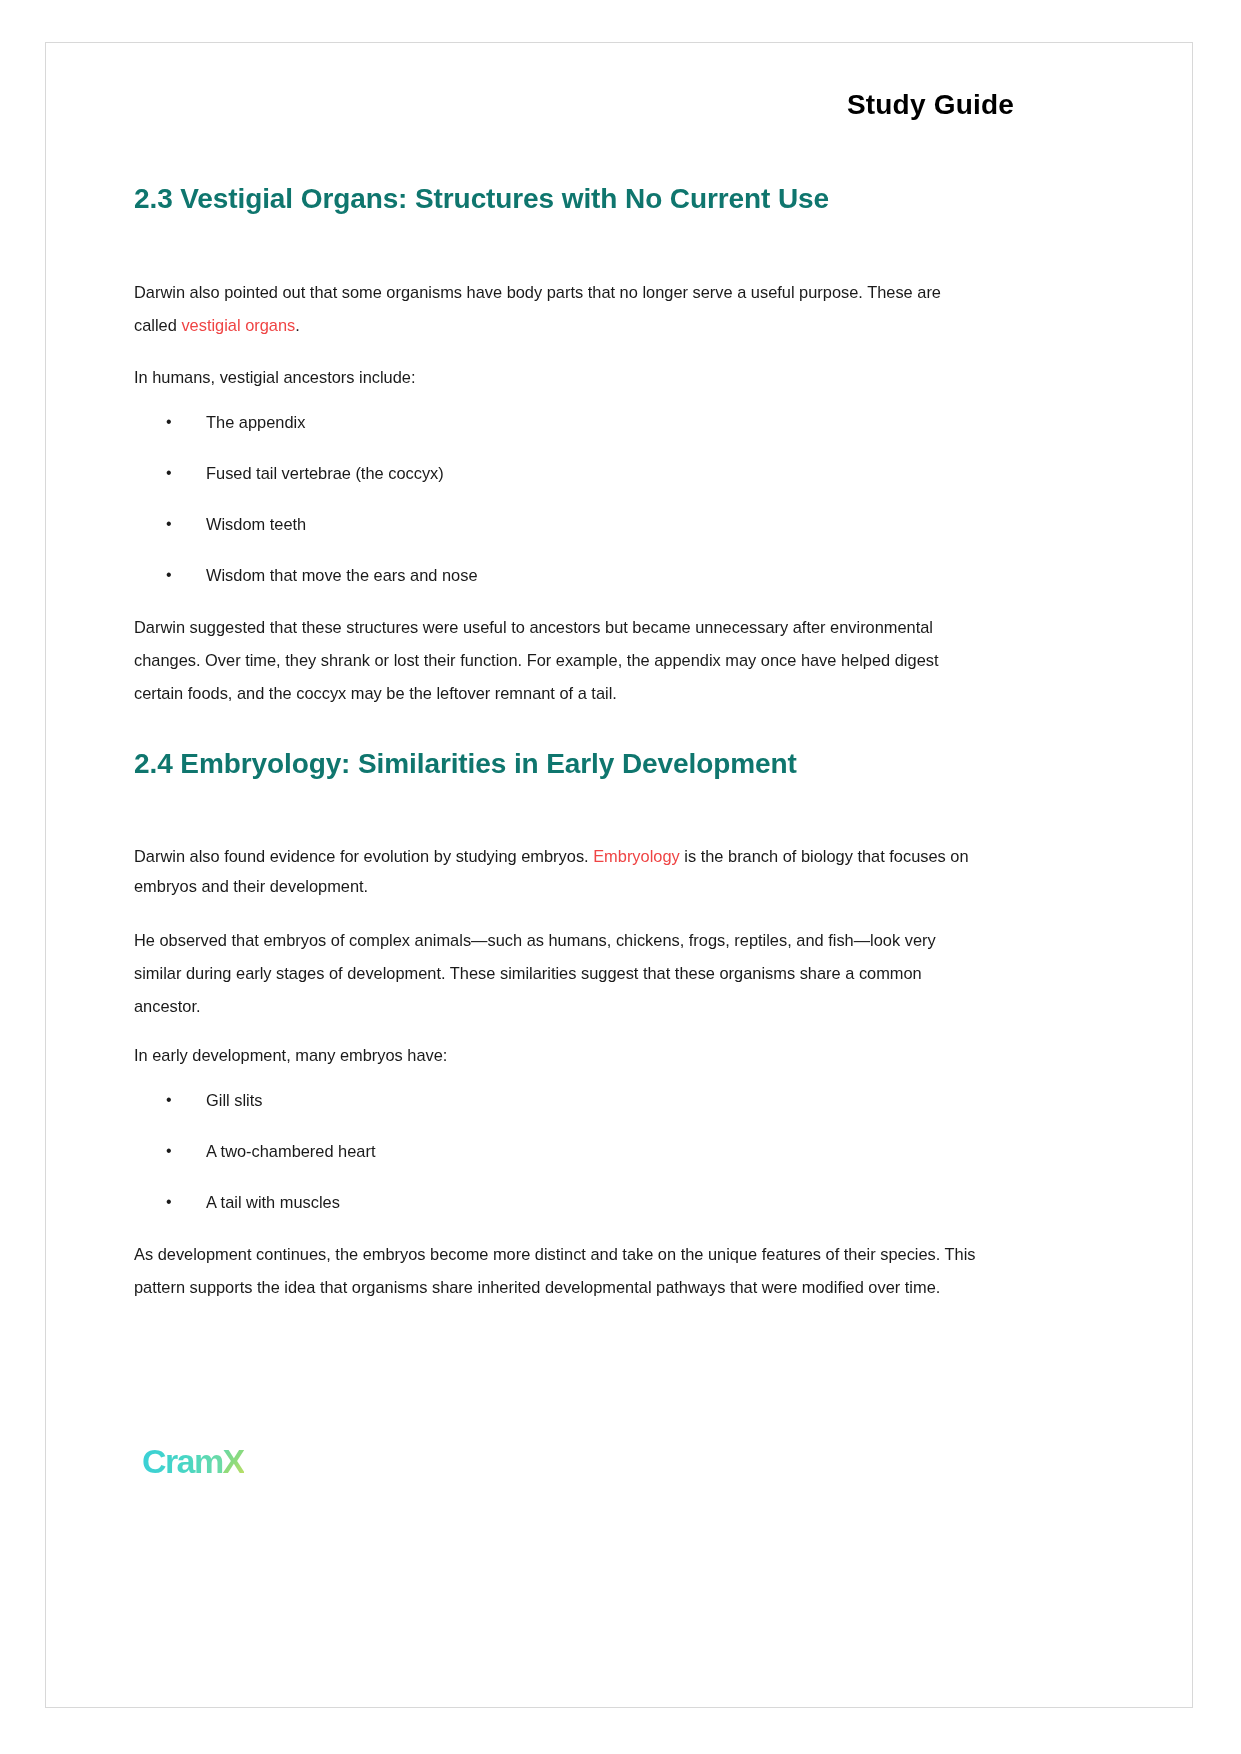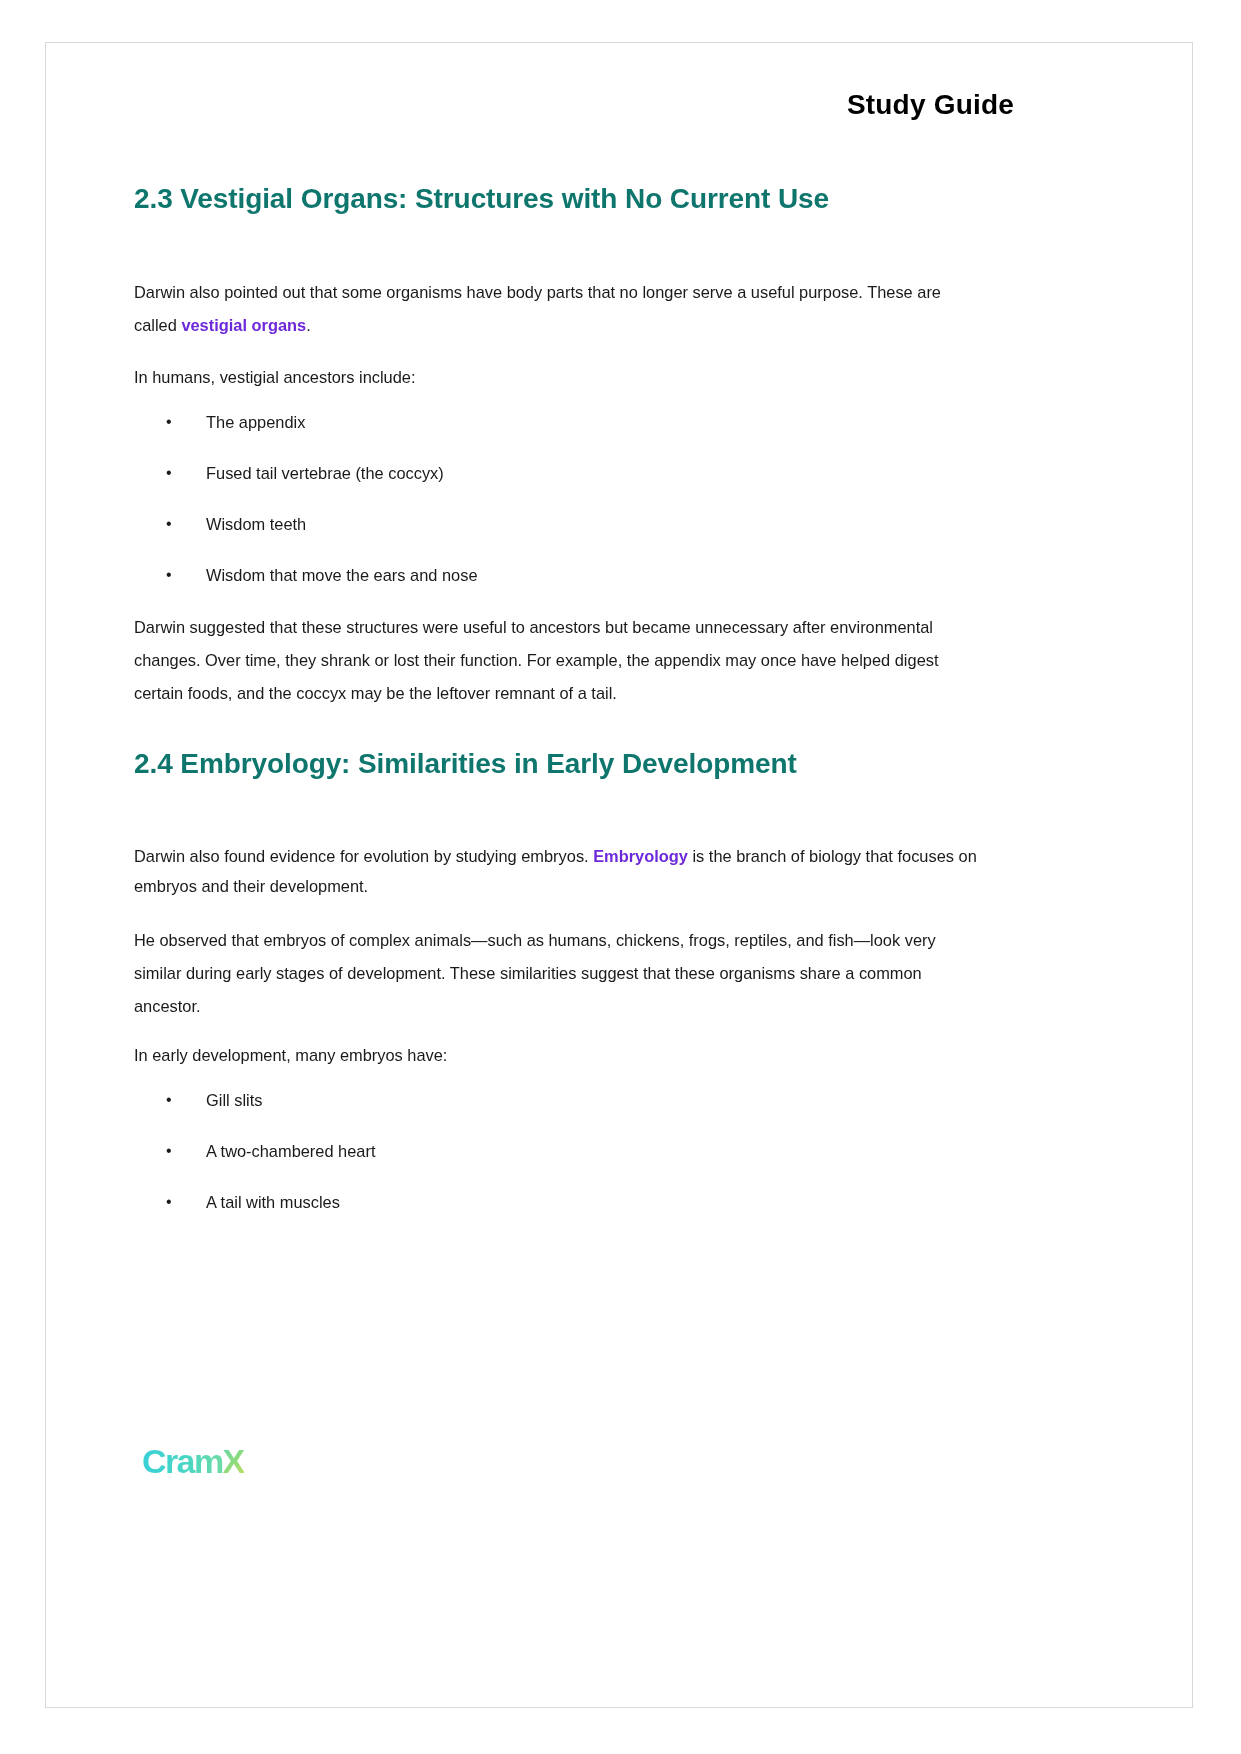--- a/index.html
+++ b/index.html
@@ -68,21 +68,21 @@
     position: absolute;
     left: 0;
     width: 838px;
     font-size: 16.4px;
     color: #1a1a1a;
     line-height: 33px;
     text-align: left;
     z-index: 3;
   }
   .para.tight { line-height: 30px; }
-  .para b { font-weight: bold; color: #6d28d9; }
+  .para b { font-weight: normal; color: #ef4444; }
 
   #p1 { top: 233px; }
   #p2 { top: 318px; }
   #p3 { top: 568px; }
   #p4 { top: 798px; width: 850px; }
   #p5 { top: 881px; width: 852px; }
   #p6 { top: 996px; }
   #p7 { top: 1195px; width: 845px; }
 
   
@@ -233,19 +233,20 @@
       <div class="bullet-row">
         <span class="bullet-dot">•</span>
         <span class="bullet-text">A two-chambered heart</span>
       </div>
       <div class="bullet-row">
         <span class="bullet-dot">•</span>
         <span class="bullet-text">A tail with muscles</span>
       </div>
     </div>
 
+    <div class="para" id="p7">As development continues, the embryos become more distinct and take on the unique features of their species. This pattern supports the idea that organisms share inherited developmental pathways that were modified over time.</div>
 
     <div class="footer-logo">
       <span class="logo-cram">Cram</span><span class="logo-x">X</span>
     </div>
 
   </div>
 </div>
 
 </body></html>

